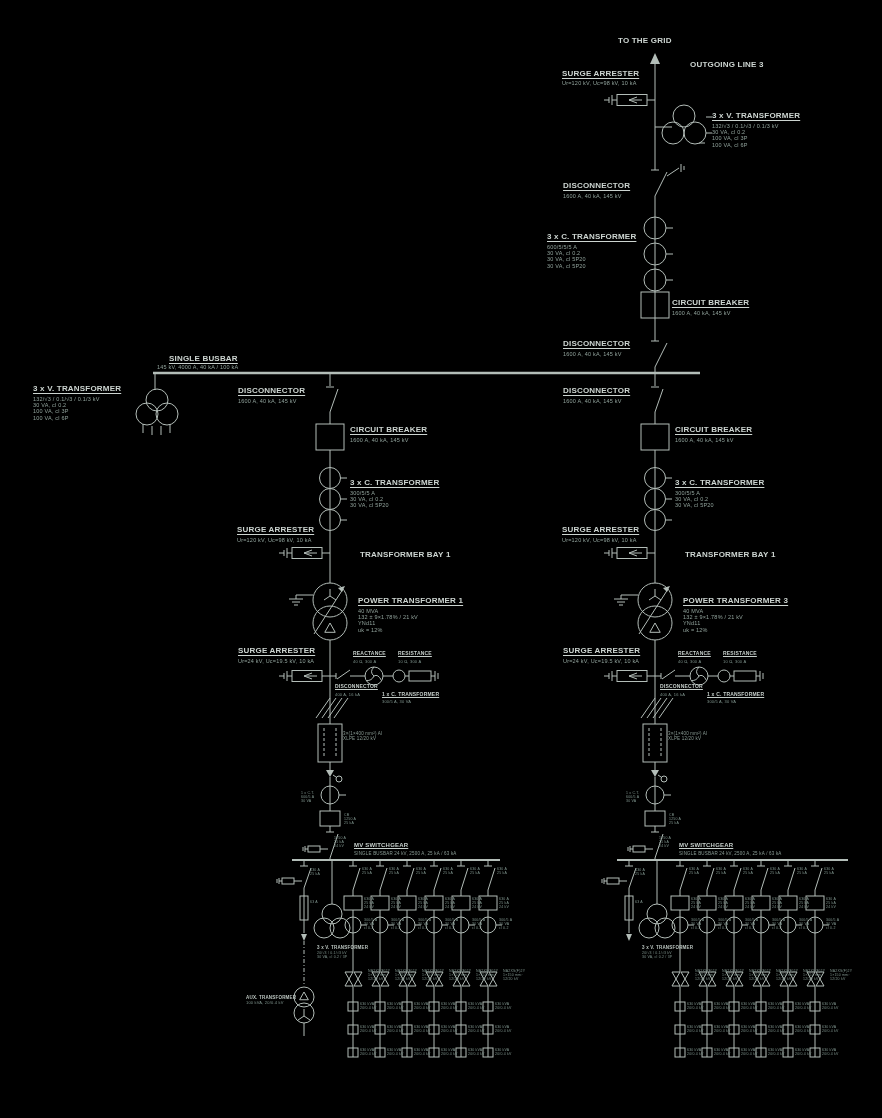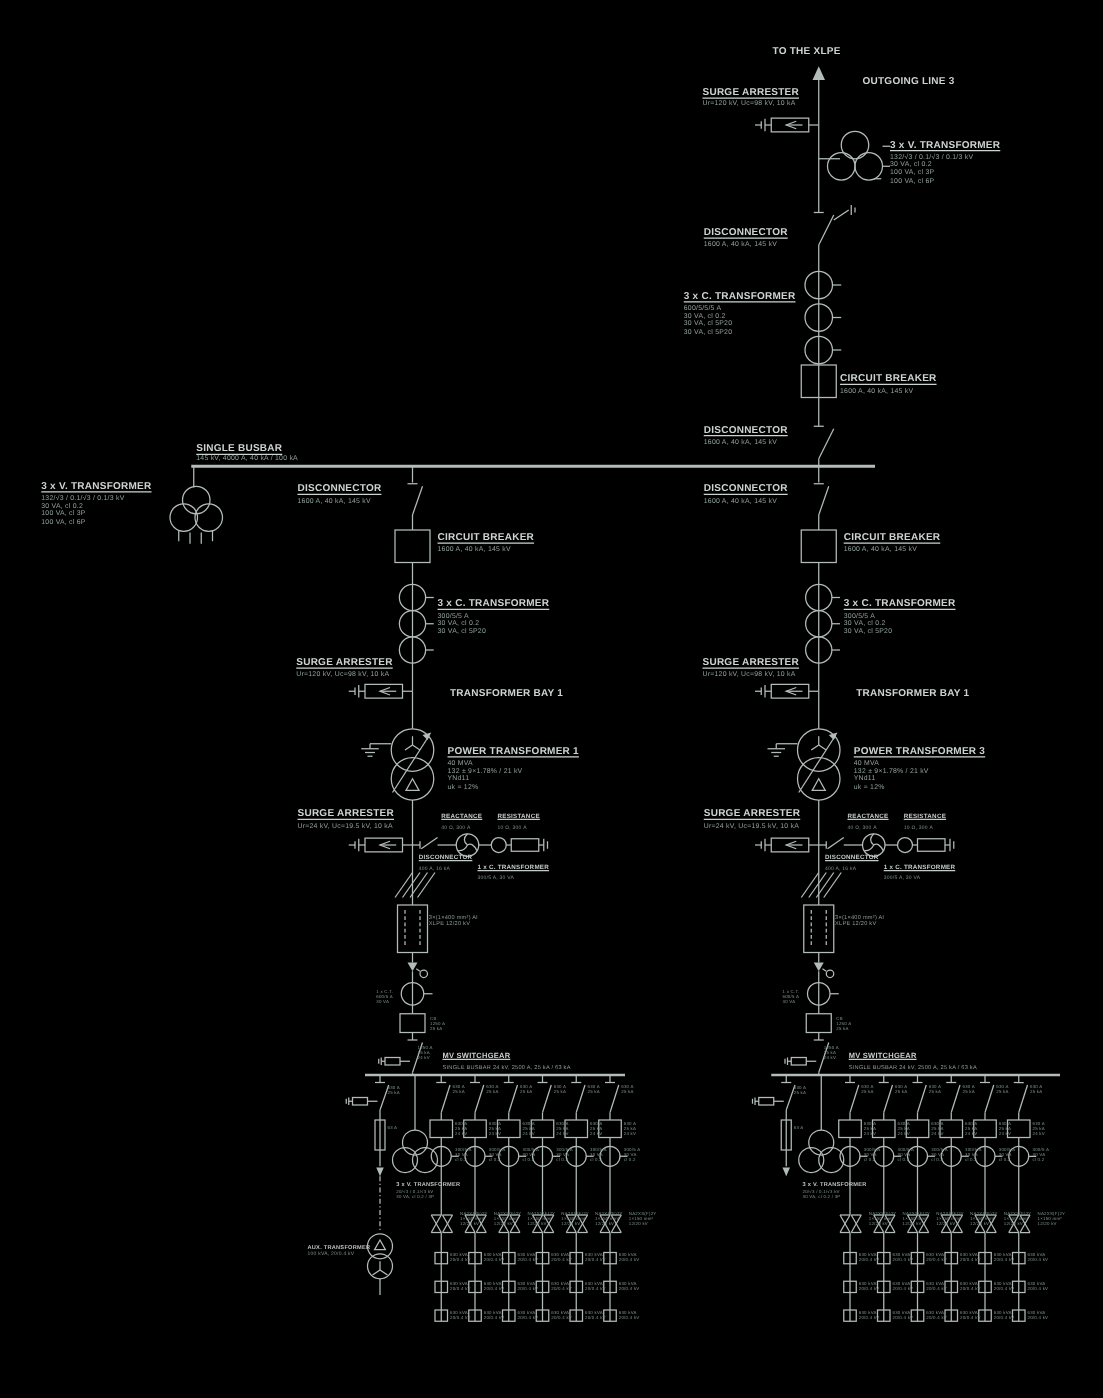--- a/index.html
+++ b/index.html
@@ -507,42 +507,42 @@
       <line x1="816" y1="986" x2="824" y2="986" stroke="#b3bdb8" stroke-width="1" fill="none"></line>
       <line x1="816" y1="972" x2="824" y2="986" stroke="#b3bdb8" stroke-width="1" fill="none"></line>
       <line x1="824" y1="972" x2="816" y2="986" stroke="#b3bdb8" stroke-width="1" fill="none"></line>
       <line x1="815" y1="986" x2="815" y2="1057" stroke="#b3bdb8" stroke-width="1" fill="none"></line>
       <rect x="810" y="1002" width="10" height="9" stroke="#b3bdb8" stroke-width="1" fill="none"></rect>
       <rect x="810" y="1025" width="10" height="9" stroke="#b3bdb8" stroke-width="1" fill="none"></rect>
       <rect x="810" y="1048" width="10" height="9" stroke="#b3bdb8" stroke-width="1" fill="none"></rect>
     </svg>
   <div id="labels">
 
-    <div class="lbl hB" style="left:618px;top:36px">TO THE XLPE</div>
+    <div class="lbl hB" style="left:618px;top:36px">TO THE GRID</div>
     <div class="lbl hB" style="left:690px;top:60px">OUTGOING LINE 3</div>
     <div class="lbl hA" style="left:562px;top:69px">SURGE ARRESTER</div>
     <div class="lbl s5" style="left:562px;top:80px">Ur=120 kV, Uc=98 kV, 10 kA</div>
     <div class="lbl hA" style="left:712px;top:111px">3 x V. TRANSFORMER</div>
     <div class="lbl s5" style="left:712px;top:123px">132/√3 / 0.1/√3 / 0.1/3 kV
 30 VA, cl 0.2
 100 VA, cl 3P
 100 VA, cl 6P</div>
     <div class="lbl hA" style="left:563px;top:181px">DISCONNECTOR</div>
     <div class="lbl s5" style="left:563px;top:193px">1600 A, 40 kA, 145 kV</div>
     <div class="lbl hA" style="left:547px;top:232px">3 x C. TRANSFORMER</div>
     <div class="lbl s5" style="left:547px;top:244px">600/5/5/5 A
 30 VA, cl 0.2
 30 VA, cl 5P20
 30 VA, cl 5P20</div>
     <div class="lbl hA" style="left:672px;top:298px">CIRCUIT BREAKER</div>
     <div class="lbl s5" style="left:672px;top:310px">1600 A, 40 kA, 145 kV</div>
     <div class="lbl hA" style="left:563px;top:339px">DISCONNECTOR</div>
     <div class="lbl s5" style="left:563px;top:351px">1600 A, 40 kA, 145 kV</div>
 
-    <div class="lbl hA" style="left:157px;top:354px">SINGLE BUSBAR</div>
+    <div class="lbl hA" style="left:169px;top:354px">SINGLE BUSBAR</div>
     <div class="lbl s5" style="left:157px;top:364px">145 kV, 4000 A, 40 kA / 100 kA</div>
     <div class="lbl hA" style="left:33px;top:384px">3 x V. TRANSFORMER</div>
     <div class="lbl s5" style="left:33px;top:396px">132/√3 / 0.1/√3 / 0.1/3 kV
 30 VA, cl 0.2
 100 VA, cl 3P
 100 VA, cl 6P</div>
 
     <div class="lbl hA" style="left:238px;top:386px">DISCONNECTOR</div>
     <div class="lbl s5" style="left:238px;top:398px">1600 A, 40 kA, 145 kV</div>
     <div class="lbl hA" style="left:350px;top:425px">CIRCUIT BREAKER</div>

